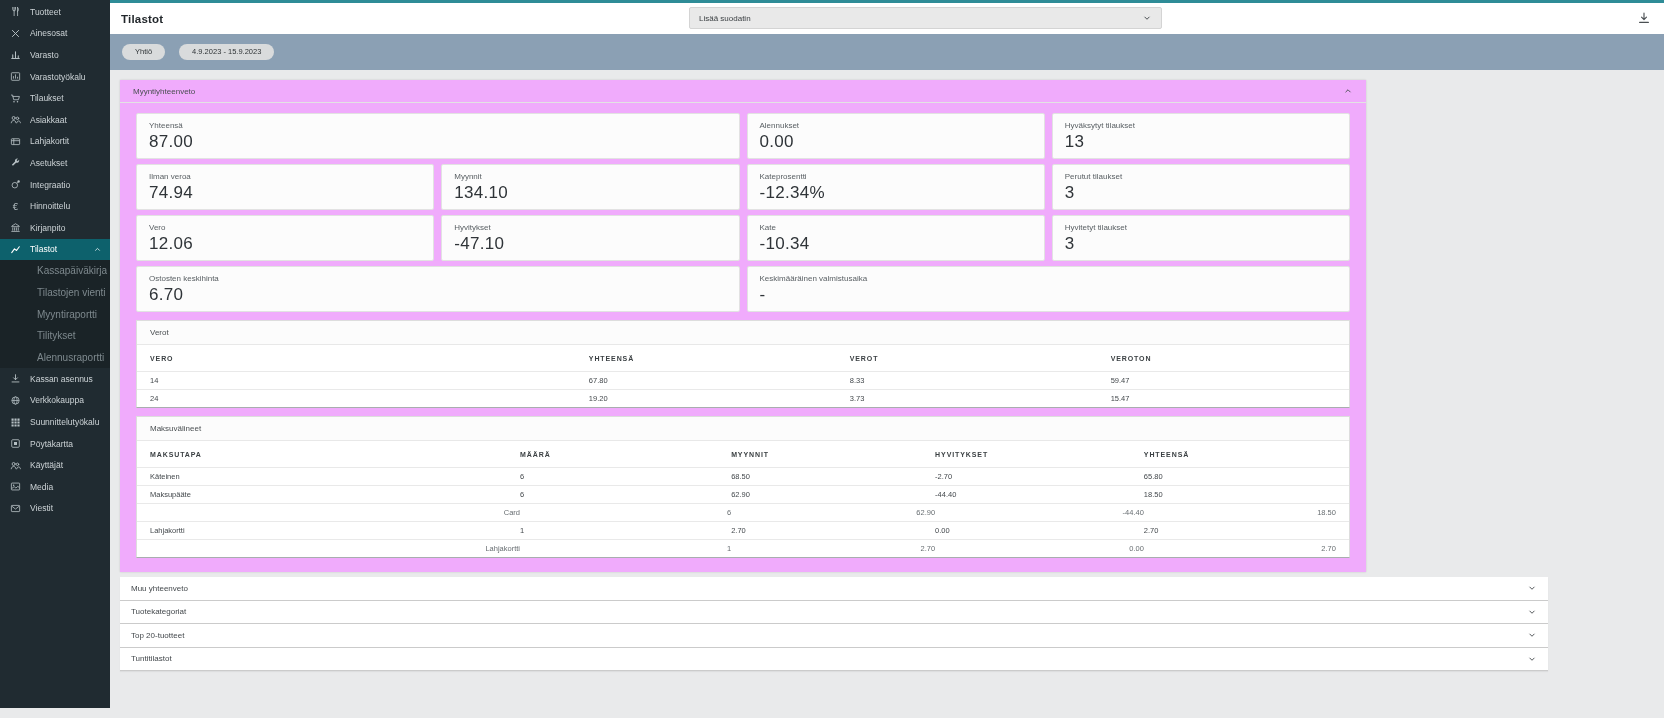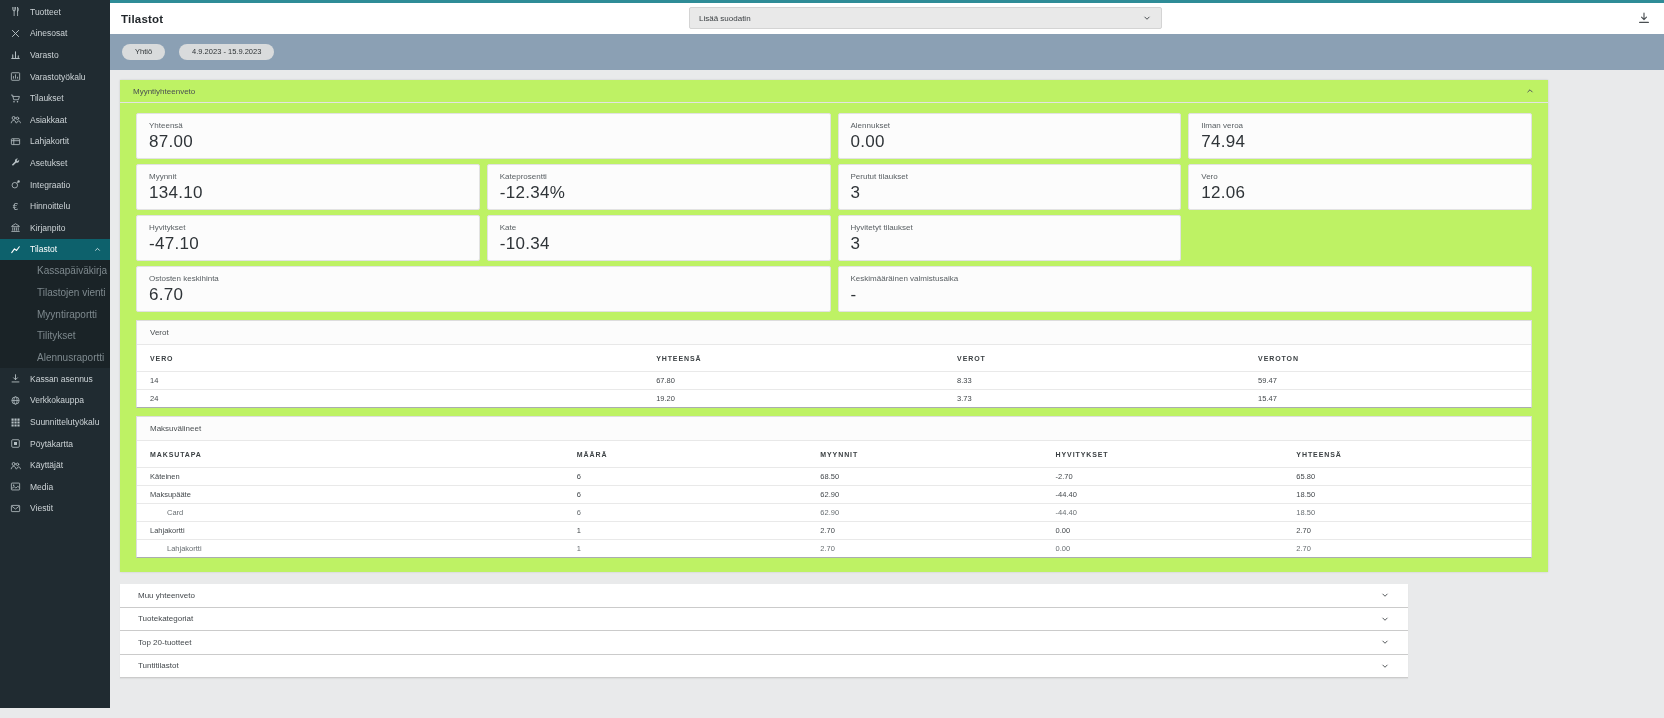--- a/index.html
+++ b/index.html
@@ -43,21 +43,21 @@
   .filter-select .chev { width:10px; height:10px; color:#4a4f52; }
   .export-btn { position:absolute; right:13px; top:8px; width:14px; height:14px; color:#4a4f52; cursor:pointer; background:none; border:none; padding:0; }
   .export-btn svg { width:14px; height:14px; }
 
   .chipbar { height:36px; background:#8ba0b4; display:flex; align-items:center; padding-left:12px; gap:14px; flex-shrink:0; }
   .chip { background:#d9dbdc; color:#2f3437; font-size:7.5px; line-height:1; padding:4.5px 13px; border-radius:9px; cursor:pointer; white-space:nowrap; }
 
   .content { padding:10px 0 0 10px; }
 
   
-  .panel { width:1428px; background:#bef264; box-shadow:0 0 2px rgba(0,0,0,.14); margin-bottom:12px; }
+  .panel { width:1246px; background:#f0abfc; box-shadow:0 0 2px rgba(0,0,0,.14); margin-bottom:5px; }
   .panel-head {
     height:23px; display:flex; align-items:center; justify-content:space-between;
     padding:0 13px; border-bottom:1px solid #e3e3e3;
     font-size:8px; color:#4a4f52; cursor:pointer;
   }
   .panel-head .chev, .accordion .chev { width:10px; height:10px; color:#55595c; flex-shrink:0; }
   .panel-body { padding:10px 16px 14px; }
 
   .cards { display:grid; grid-template-columns:repeat(4,1fr); gap:5px 7px; }
   .card { border:1px solid #e2e2e2; background:#fcfcfc; border-radius:2px; height:46px; padding:7px 12px 0; overflow:hidden; }
@@ -66,28 +66,28 @@
   .card-value { font-size:17px; color:#2f3438; letter-spacing:.3px; }
 
   .subbox { border:1px solid #ddd; border-bottom-color:#a9adaf; margin-top:8px; background:#fff; }
   .subbox-head { padding:7px 13px; font-size:8px; color:#4a4f52; background:#fcfcfc; border-bottom:1px solid #e8e8e8; }
   .trow { display:grid; align-items:center; padding:0 13px; }
   .verot .trow  { grid-template-columns:37% 22% 22% 19%; }
   .maksu .trow  { grid-template-columns:31.2% 17.8% 17.2% 17.6% 16.2%; }
   .trow.thead { height:26px; font-size:7px; font-weight:700; letter-spacing:.9px; color:#3b4043; text-transform:uppercase; }
   .trow.tdata { height:18px; font-size:7.5px; color:#43484c; border-top:1px solid #e9e9e9; }
   .trow.bold  { font-weight:400; }
-  .trow.child { color:#686e72; }
+  .trow.child { color:#686e72;text-align:right; }
   .trow.child > :first-child { padding-left:17px; }
 
   
   .accordion {
-    width:1288px; height:23.5px; background:#fff;
+    width:1428px; height:23.5px; background:#fff;
     display:flex; align-items:center; justify-content:space-between;
-    padding:0 18px; border-bottom:1px solid #cbcbcb;
+    padding:0 11px; border-bottom:1px solid #cbcbcb;
     box-shadow:0 1px 1px rgba(0,0,0,.05);
     font-size:8px; color:#43484c; cursor:pointer;
   }
 </style>
 </head>
 <body>
 
 <svg width="0" height="0" style="position:absolute" aria-hidden="true">
   <defs>
     <symbol id="i-utensils" viewBox="0 0 16 16">
@@ -372,20 +372,24 @@
         <div class="panel-body">
 
           <div class="cards">
             <div class="card span2">
               <div class="card-label">Yhteensä</div>
               <div class="card-value">87.00</div>
             </div>
             <div class="card">
               <div class="card-label">Alennukset</div>
               <div class="card-value">0.00</div>
+            </div>
+            <div class="card">
+              <div class="card-label">Hyväksytyt tilaukset</div>
+              <div class="card-value">13</div>
             </div>
             <div class="card">
               <div class="card-label">Ilman veroa</div>
               <div class="card-value">74.94</div>
             </div>
             <div class="card">
               <div class="card-label">Myynnit</div>
               <div class="card-value">134.10</div>
             </div>
             <div class="card">

